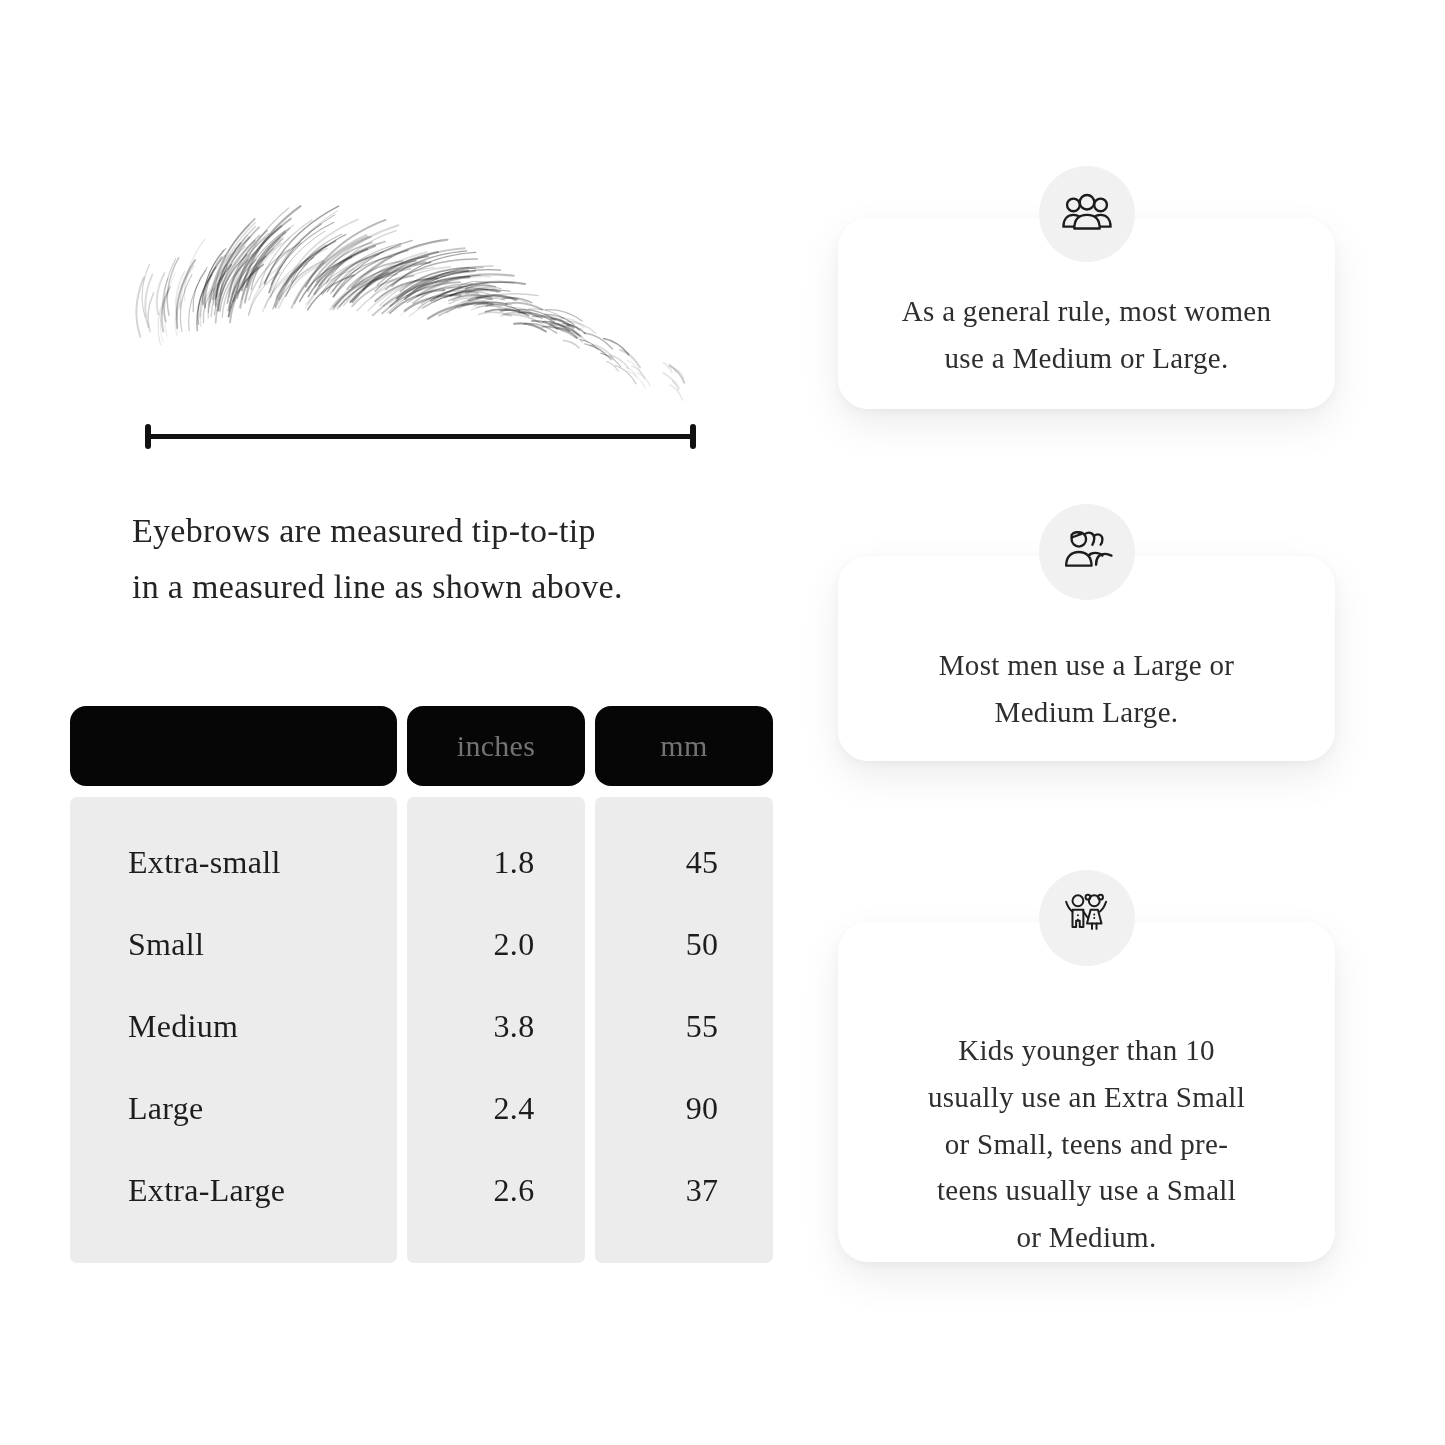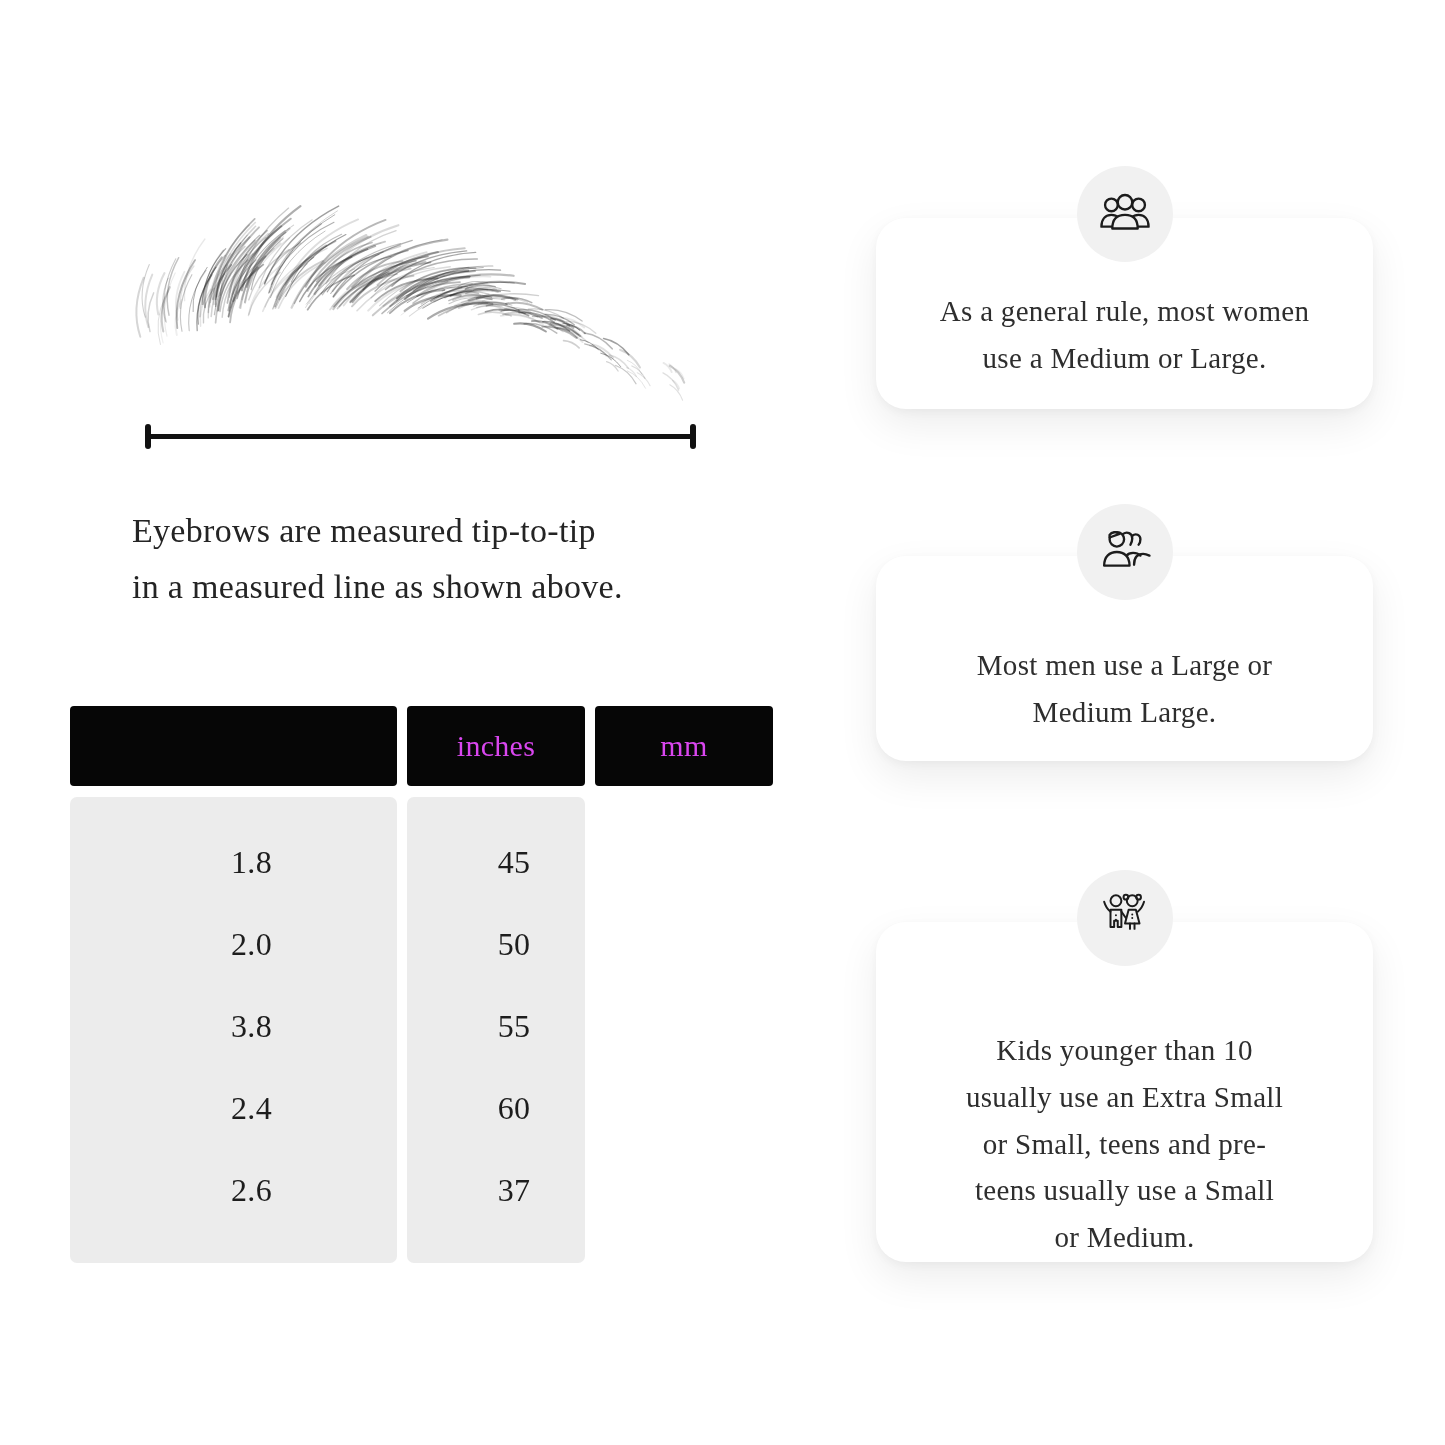--- a/index.html
+++ b/index.html
@@ -23,32 +23,32 @@
   .caption{
     position:absolute;left:132px;top:503px;width:640px;
     font-size:34px;line-height:56px;color:#242424;letter-spacing:.3px;
   }
 
   
   .size-table{position:absolute;left:70px;top:706px;width:703px;}
   .t-header,.t-body{display:grid;grid-template-columns:327px 178px 178px;column-gap:10px;}
   .t-header{height:80px;margin-bottom:11px;}
   .hcell{
-    background:#060606;border-radius:4px;
+    background:#060606;border-radius:16px;
     display:flex;align-items:center;justify-content:center;
-    color:#d946ef;font-size:30px;letter-spacing:.3px;
+    color:#737373;font-size:30px;letter-spacing:.3px;
   }
   .bcol{background:#ececec;border-radius:7px;height:466px;padding-top:24px;box-sizing:border-box;}
   .cell{height:82px;display:flex;align-items:center;font-size:32px;color:#1d1d1d;letter-spacing:.3px;}
   .bcol.labels .cell{padding-left:58px;}
   .bcol.nums .cell{justify-content:center;padding-left:36px;}
 
   
   .card{
-    position:absolute;left:876px;width:497px;
+    position:absolute;left:838px;width:497px;
     background:#ffffff;border-radius:30px;
     box-shadow:0 16px 40px rgba(0,0,0,.075),0 3px 10px rgba(0,0,0,.04);
     display:flex;align-items:center;justify-content:center;
     box-sizing:border-box;
   }
   .card-1{top:218px;height:191px;padding-top:42px;}
   .card-2{top:556px;height:205px;padding-top:60px;}
   .card-3{top:922px;height:340px;padding-top:56px;}
   .card p{
     margin:0;text-align:center;
@@ -337,32 +337,39 @@
     <div>in a measured line as shown above.</div>
   </div>
 
   <div class="size-table">
     <div class="t-header">
       <div class="hcell"></div>
       <div class="hcell">inches</div>
       <div class="hcell">mm</div>
     </div>
     <div class="t-body">
+      <div class="bcol labels">
+        <div class="cell">Extra-small</div>
+        <div class="cell">Small</div>
+        <div class="cell">Medium</div>
+        <div class="cell">Large</div>
+        <div class="cell">Extra-Large</div>
+      </div>
       <div class="bcol nums">
         <div class="cell">1.8</div>
         <div class="cell">2.0</div>
         <div class="cell">3.8</div>
         <div class="cell">2.4</div>
         <div class="cell">2.6</div>
       </div>
       <div class="bcol nums">
         <div class="cell">45</div>
         <div class="cell">50</div>
         <div class="cell">55</div>
-        <div class="cell">60</div>
+        <div class="cell">90</div>
         <div class="cell">37</div>
       </div>
     </div>
   </div>
 
   <div class="card card-1">
     <div class="icon-circle">
       <svg viewBox="0 0 64 64">
         <circle class="ic-stroke" cx="17" cy="22" r="7"></circle>
         <path class="ic-fill" d="M6,46 c0,-9 5,-13 11,-13 c6,0 11,4 11,13 Z"></path>

